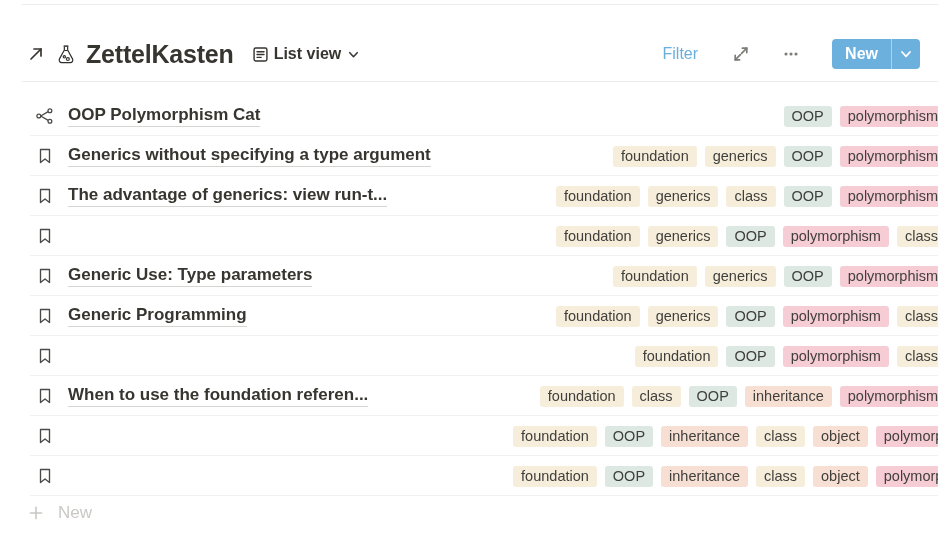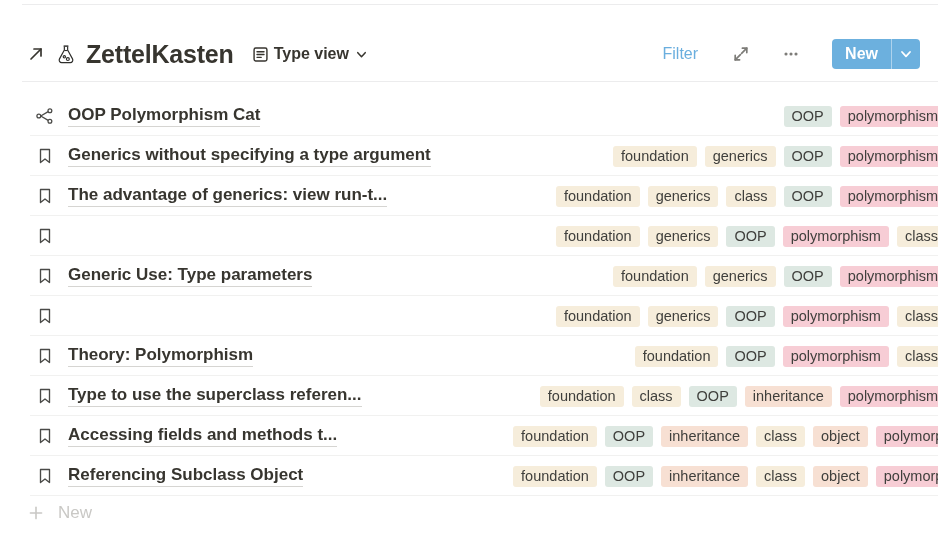--- a/index.html
+++ b/index.html
@@ -305,21 +305,21 @@
 
     <span class="view-switch">
       <span class="view-icon">
         <svg width="17" height="17" viewBox="0 0 18 18" fill="none" stroke="#37352f" stroke-width="1.5" stroke-linecap="round">
           <rect x="2.2" y="2.2" width="13.6" height="13.6" rx="1.8"></rect>
           <line x1="5.3" y1="6" x2="12.7" y2="6"></line>
           <line x1="5.3" y1="9" x2="12.7" y2="9"></line>
           <line x1="5.3" y1="12" x2="9.8" y2="12"></line>
         </svg>
       </span>
-      <span>Type view</span>
+      <span>List view</span>
       <span class="chev">
         <svg width="13" height="13" viewBox="0 0 14 14" fill="none" stroke="#37352f" stroke-width="1.6" stroke-linecap="round" stroke-linejoin="round">
           <polyline points="3,5 7,9.4 11,5"></polyline>
         </svg>
       </span>
     </span>
 
     <span class="header-spacer"></span>
 
     <span class="hdr-right">
@@ -432,80 +432,78 @@
           <span class="tag" style="background: rgb(221, 232, 226);">OOP</span>
           <span class="tag" style="background: rgb(247, 205, 213);">polymorphism</span>
         </span>
       </div>
       <div class="row">
         <span class="row-icon">
           <svg width="18" height="18" viewBox="0 0 20 20" fill="none" stroke="#4a4a47" stroke-width="1.5" stroke-linejoin="round">
             <path d="M5 2.8h10v14.4l-5-3.9-5 3.9z"></path>
           </svg>
         </span>
+        <span class="row-title">Generic Programming</span>
         <span class="tags">
           <span class="tag" style="background: rgb(246, 237, 219);">foundation</span>
           <span class="tag" style="background: rgb(246, 237, 219);">generics</span>
           <span class="tag" style="background: rgb(221, 232, 226);">OOP</span>
           <span class="tag" style="background: rgb(247, 205, 213);">polymorphism</span>
           <span class="tag" style="background: rgb(246, 237, 219);">class</span>
         </span>
       </div>
       <div class="row">
         <span class="row-icon">
           <svg width="18" height="18" viewBox="0 0 20 20" fill="none" stroke="#4a4a47" stroke-width="1.5" stroke-linejoin="round">
             <path d="M5 2.8h10v14.4l-5-3.9-5 3.9z"></path>
           </svg>
         </span>
-        <span class="row-title">Theory: Polymorphism</span>
-        <span class="tags">
-          <span class="tag" style="background: rgb(246, 237, 219);">foundation</span>
-          <span class="tag" style="background: rgb(221, 232, 226);">OOP</span>
-          <span class="tag" style="background: rgb(247, 205, 213);">polymorphism</span>
-          <span class="tag" style="background: rgb(246, 237, 219);">class</span>
-        </span>
-      </div>
-      <div class="row">
-        <span class="row-icon">
-          <svg width="18" height="18" viewBox="0 0 20 20" fill="none" stroke="#4a4a47" stroke-width="1.5" stroke-linejoin="round">
-            <path d="M5 2.8h10v14.4l-5-3.9-5 3.9z"></path>
-          </svg>
-        </span>
-        <span class="row-title">Type to use the superclass referen...</span>
+        <span class="tags">
+          <span class="tag" style="background: rgb(246, 237, 219);">foundation</span>
+          <span class="tag" style="background: rgb(221, 232, 226);">OOP</span>
+          <span class="tag" style="background: rgb(247, 205, 213);">polymorphism</span>
+          <span class="tag" style="background: rgb(246, 237, 219);">class</span>
+        </span>
+      </div>
+      <div class="row">
+        <span class="row-icon">
+          <svg width="18" height="18" viewBox="0 0 20 20" fill="none" stroke="#4a4a47" stroke-width="1.5" stroke-linejoin="round">
+            <path d="M5 2.8h10v14.4l-5-3.9-5 3.9z"></path>
+          </svg>
+        </span>
+        <span class="row-title">When to use the foundation referen...</span>
         <span class="tags">
           <span class="tag" style="background: rgb(246, 237, 219);">foundation</span>
           <span class="tag" style="background: rgb(246, 237, 219);">class</span>
           <span class="tag" style="background: rgb(221, 232, 226);">OOP</span>
           <span class="tag" style="background: rgb(247, 224, 211);">inheritance</span>
           <span class="tag" style="background: rgb(247, 205, 213);">polymorphism</span>
         </span>
       </div>
       <div class="row overflow">
         <span class="row-icon">
           <svg width="18" height="18" viewBox="0 0 20 20" fill="none" stroke="#4a4a47" stroke-width="1.5" stroke-linejoin="round">
             <path d="M5 2.8h10v14.4l-5-3.9-5 3.9z"></path>
           </svg>
         </span>
-        <span class="row-title">Accessing fields and methods t...</span>
         <span class="tags">
           <span class="tag" style="background: rgb(246, 237, 219);">foundation</span>
           <span class="tag" style="background: rgb(221, 232, 226);">OOP</span>
           <span class="tag" style="background: rgb(247, 224, 211);">inheritance</span>
           <span class="tag" style="background: rgb(246, 237, 219);">class</span>
           <span class="tag" style="background: rgb(247, 224, 211);">object</span>
           <span class="tag" style="background: rgb(247, 205, 213);">polymorphism</span>
         </span>
       </div>
       <div class="row overflow">
         <span class="row-icon">
           <svg width="18" height="18" viewBox="0 0 20 20" fill="none" stroke="#4a4a47" stroke-width="1.5" stroke-linejoin="round">
             <path d="M5 2.8h10v14.4l-5-3.9-5 3.9z"></path>
           </svg>
         </span>
-        <span class="row-title">Referencing Subclass Object</span>
         <span class="tags">
           <span class="tag" style="background: rgb(246, 237, 219);">foundation</span>
           <span class="tag" style="background: rgb(221, 232, 226);">OOP</span>
           <span class="tag" style="background: rgb(247, 224, 211);">inheritance</span>
           <span class="tag" style="background: rgb(246, 237, 219);">class</span>
           <span class="tag" style="background: rgb(247, 224, 211);">object</span>
           <span class="tag" style="background: rgb(247, 205, 213);">polymorphism</span>
         </span>
       </div>
     </div>

